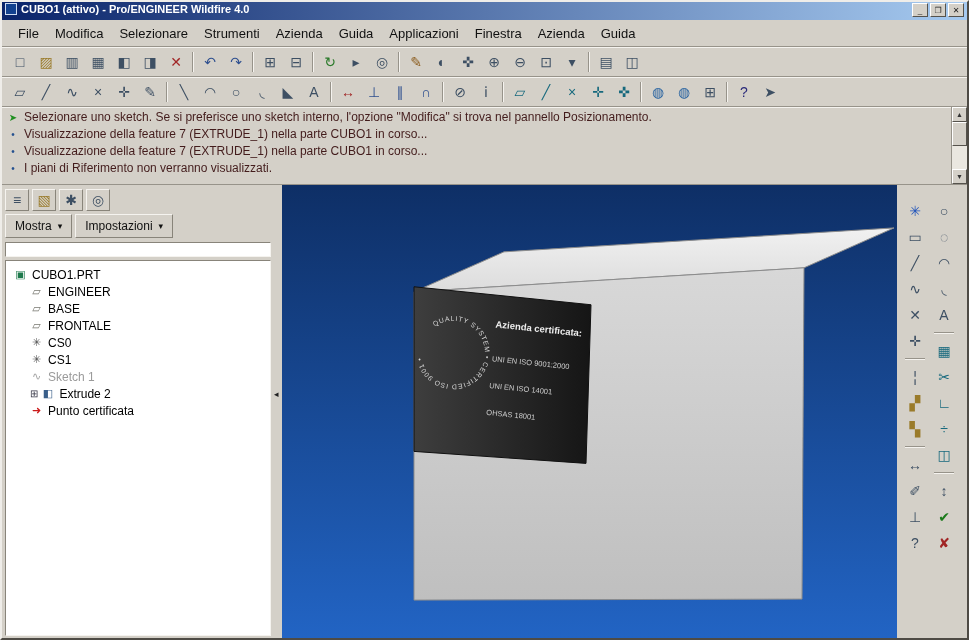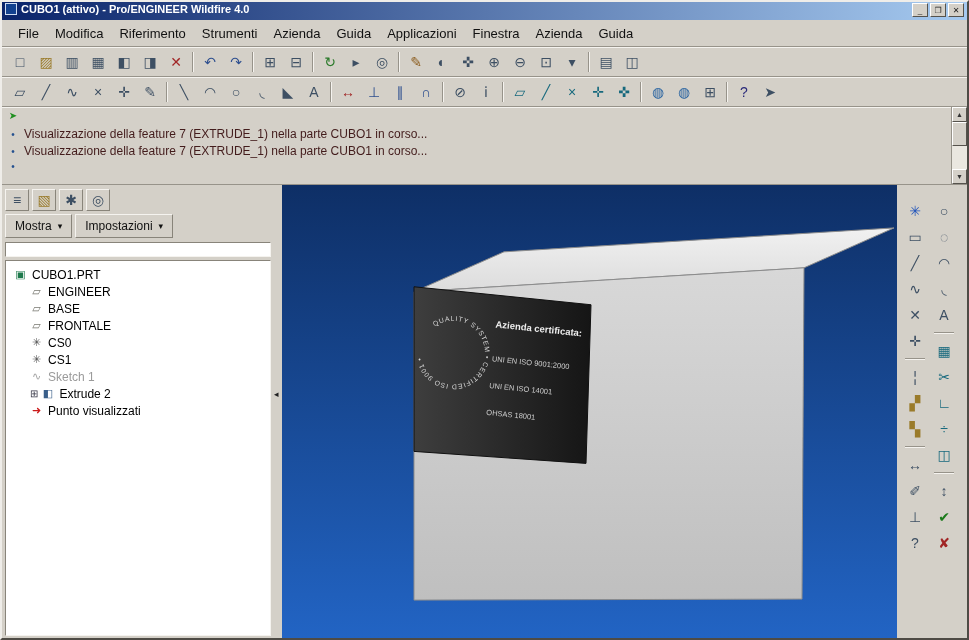--- a/index.html
+++ b/index.html
@@ -102,21 +102,21 @@
         </button>
       <button class="win-btn">
           <span>✕</span>
         </button>
     </span>
   </div>
 
   <div class="menubar" id="menuBar">
       <span class="menu-item">File</span>
       <span class="menu-item">Modifica</span>
-      <span class="menu-item">Riferimento</span>
+      <span class="menu-item">Selezionare</span>
       <span class="menu-item">Strumenti</span>
       <span class="menu-item">Azienda</span>
       <span class="menu-item">Guida</span>
       <span class="menu-item">Applicazioni</span>
       <span class="menu-item">Finestra</span>
       <span class="menu-item">Azienda</span>
       <span class="menu-item">Guida</span>
     </div>
 
   <div class="toolbar" id="tb1">
@@ -285,31 +285,33 @@
       </button>
       <button class="tbtn">
         <span class="glyph" style="color: rgb(61, 79, 99);">➤</span>
       </button>
     </div>
 
   <div class="messages">
     <div class="msg-lines" id="msgLines">
         <div class="msg-line">
           <span class="msg-icon" style="color: rgb(31, 143, 31);">➤</span>
+          <span class="msg-text">Selezionare uno sketch. Se si preferisce uno sketch interno, l'opzione "Modifica" si trova nel pannello Posizionamento.</span>
         </div>
         <div class="msg-line">
           <span class="msg-icon" style="color: rgb(36, 80, 143);">•</span>
           <span class="msg-text">Visualizzazione della feature 7 (EXTRUDE_1) nella parte CUBO1 in corso...</span>
         </div>
         <div class="msg-line">
           <span class="msg-icon" style="color: rgb(36, 80, 143);">•</span>
           <span class="msg-text">Visualizzazione della feature 7 (EXTRUDE_1) nella parte CUBO1 in corso...</span>
         </div>
         <div class="msg-line">
           <span class="msg-icon" style="color: rgb(36, 80, 143);">•</span>
+          <span class="msg-text">I piani di Riferimento non verranno visualizzati.</span>
         </div>
       </div>
     <div class="msg-scroll">
       <button class="scroll-btn">
           <span>▲</span>
         </button>
       <div class="scroll-track">
         <div class="scroll-thumb"></div>
       </div>
       <button class="scroll-btn">
@@ -375,21 +377,21 @@
             <span class="glyph" style="color: rgb(168, 168, 168);">∿</span>
             <span class="lbl">Sketch 1</span>
           </div>
           <div class="tree-row" style="padding-left: 22px;">
             <span class="expand">⊞</span>
             <span class="glyph" style="color: rgb(58, 95, 138);">◧</span>
             <span class="lbl">Extrude 2</span>
           </div>
           <div class="tree-row" style="padding-left: 22px;">
             <span class="glyph" style="color: rgb(204, 27, 27);">➜</span>
-            <span class="lbl">Punto visualizzati</span>
+            <span class="lbl">Punto certificata</span>
           </div>
         </div>
     </div>
 
     <div class="splitter">
       <span class="splitter-handle">◂</span>
     </div>
 
     <div class="viewport">
       <svg viewBox="281 184 615 454" preserveAspectRatio="none" xmlns="http://www.w3.org/2000/svg" xmlns:xlink="http://www.w3.org/1999/xlink">

